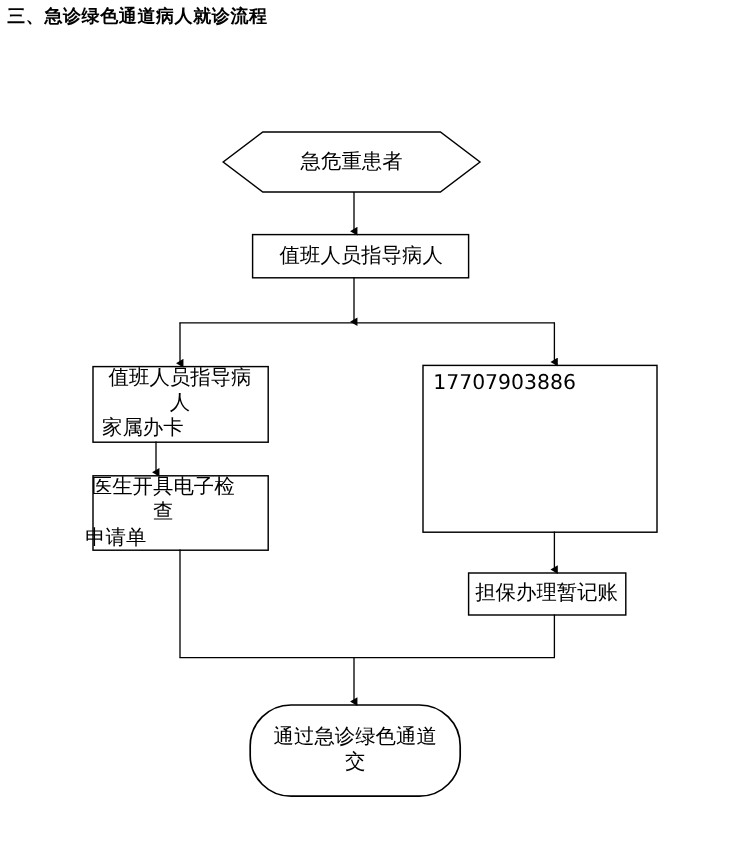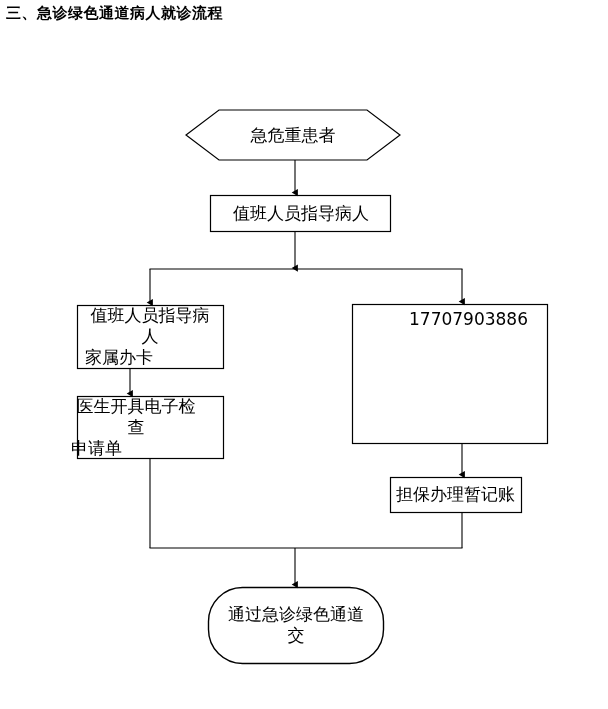--- a/index.html
+++ b/index.html
@@ -58,21 +58,20 @@
   }
   .node-text.justify span.line {
     display: block;
     text-align: justify;
     text-align-last: justify;
   }
   .node-text.justify span.last {
     display: block;
     text-align: center;
     text-align-last: left;
-    margin-left: 48px;
   }
   
   #node-start-text {
     left: 186px; top: 110px; width: 214px; height: 50px;
   }
   #node-emergency-text {
     left: 214px; top: 195px; width: 174px; height: 36px;
   }
   #node-staff-guide-text {
     left: 85px; top: 305px; width: 130px; height: 63px;

